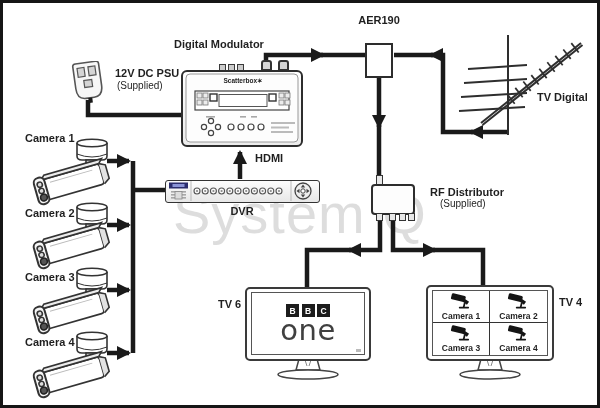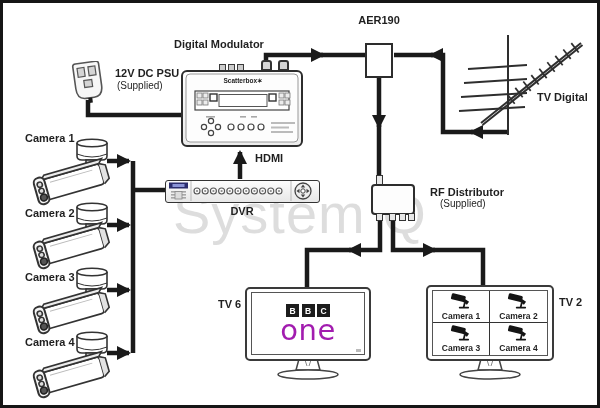--- a/index.html
+++ b/index.html
@@ -31,21 +31,21 @@
   
   .tv{border:2px solid #3a3a3a;border-radius:5px;background:#fff;box-sizing:border-box;z-index:3;}
   .tv1{left:242px;top:284px;width:126px;height:74px;}
   .tv2{left:423px;top:282px;width:128px;height:76px;}
   .screen{position:absolute;border:1.5px solid #555;background:#fff;box-sizing:border-box;}
   .tv1 .screen{left:4px;top:3px;width:114px;height:63px;display:flex;flex-direction:column;align-items:center;justify-content:center;}
   .tv2 .screen{left:4px;top:3px;width:116px;height:66px;display:grid;grid-template-columns:1fr 1fr;grid-template-rows:1fr 1fr;}
   .bbc-row{display:flex;gap:2.5px;}
   .bbc-block{width:13px;height:13px;background:#1c1c1c;color:#fff;font-size:8.5px;font-weight:700;
              display:flex;align-items:center;justify-content:center;font-family:"Liberation Sans",sans-serif;}
-  .bbc-one{font-family:"DejaVu Sans",sans-serif;font-size:29px;font-weight:500;color:#a21caf;line-height:26px;letter-spacing:.5px;}
+  .bbc-one{font-family:"DejaVu Sans",sans-serif;font-size:29px;font-weight:500;color:#404040;line-height:26px;letter-spacing:.5px;}
   .screen-mark{position:absolute;right:3px;bottom:2px;width:5px;height:3px;background:#bbb;}
   .qcell{display:flex;flex-direction:column;align-items:center;justify-content:center;box-sizing:border-box;}
   .qc-tl{border-right:1.5px solid #333;border-bottom:1.5px solid #333;}
   .qc-tr{border-bottom:1.5px solid #333;}
   .qc-bl{border-right:1.5px solid #333;}
   .qlbl{font-size:8.5px;font-weight:700;margin-top:1px;line-height:9px;}
   .stand{z-index:2;}
   
   .cam-ill{width:92px;height:72px;left:26px;z-index:3;}
 </style>
@@ -293,21 +293,21 @@
       <div class="bbc-row">
         <div class="bbc-block">B</div>
         <div class="bbc-block">B</div>
         <div class="bbc-block">C</div>
       </div>
       <div class="bbc-one">one</div>
       <div class="screen-mark"></div>
     </div>
   </div>
 
-  <div class="abs lbl" style="left:556px;top:293px">TV 2</div>
+  <div class="abs lbl" style="left:556px;top:293px">TV 4</div>
   <svg class="abs stand" style="left:447px;top:356px;width:80px;height:22px" viewBox="0 0 80 22">
       <use href="#tv-stand"></use>
     </svg>
   <div class="abs dev tv tv2">
     <div class="screen">
       <div class="qcell qc-tl">
         <svg width="25" height="18" viewBox="0 0 28 20">
             <use href="#cctv-icon"></use>
           </svg>
         <div class="qlbl">Camera 1</div>

